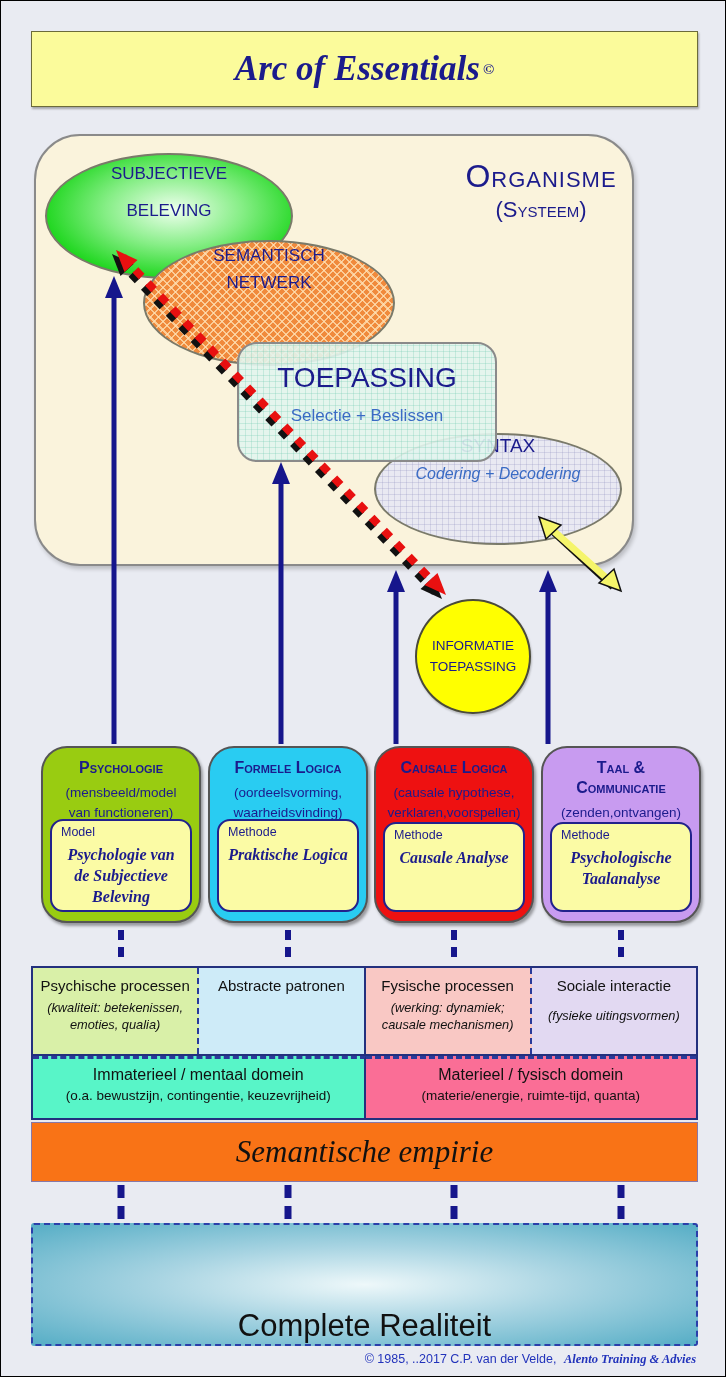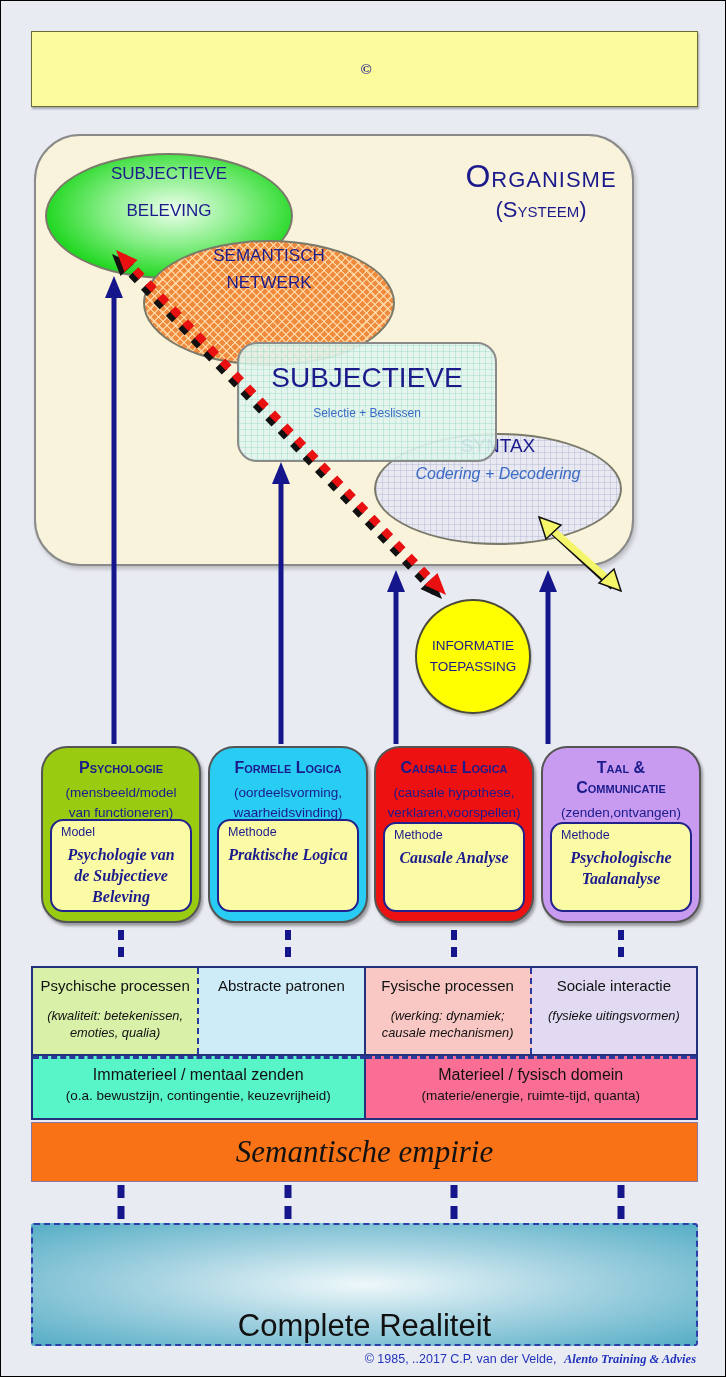--- a/index.html
+++ b/index.html
@@ -57,21 +57,21 @@
   .info-box{
     position:absolute;left:201px;top:206px;width:260px;height:120px;z-index:4;
     background:
       repeating-linear-gradient(0deg, rgba(120,205,180,.30) 0 1px, transparent 1px 6px),
       repeating-linear-gradient(90deg, rgba(120,205,180,.30) 0 1px, transparent 1px 6px),
       rgba(226,245,238,0.9);
     border:2px solid #8a8a8a;border-radius:20px;box-sizing:border-box;
     text-align:center;
   }
   .info-title{font-size:28px;color:#1b1b8c;margin-top:18px;}
-  .info-sub{font-size:12px;color:#3a6bc4;margin-top:12px;}
+  .info-sub{font-size:17px;color:#3a6bc4;margin-top:12px;}
   .el-syntax{
     left:338px;top:297px;width:248px;height:112px;z-index:3;
     background:
       repeating-linear-gradient(0deg, rgba(150,150,195,.28) 0 1px, transparent 1px 6px),
       repeating-linear-gradient(90deg, rgba(150,150,195,.28) 0 1px, transparent 1px 6px),
       #e9e9f2;
   }
   .el-syntax .inner{width:210px;}
   .syntax-title{font-size:19px;color:#1b1b8c;}
   .syntax-sub{font-size:16px;color:#3a6bc4;margin-top:8px;font-style:italic;}
@@ -116,21 +116,21 @@
   .domain-row{
     position:absolute;left:30px;top:965px;width:667px;height:90px;
     border:2px solid #23307e;box-sizing:border-box;display:flex;z-index:5;
   }
   .dcell{flex:1 1 0;text-align:center;box-sizing:border-box;padding-top:8px;}
   .dcell.c0{background:#d9f0a8;border-right:2px dashed #2a3a9a;}
   .dcell.c1{background:#ceebf8;border-right:2px solid #23307e;}
   .dcell.c2{background:#f9c8c4;border-right:2px dashed #2a3a9a;}
   .dcell.c3{background:#e2d9f2;}
   .dcell .d-title{font-size:15px;color:#111;line-height:1.35;}
-  .dcell .d-detail{font-size:12.8px;color:#111;font-style:italic;margin-top:12px;line-height:1.3;padding:0 4px;}
+  .dcell .d-detail{font-size:12.8px;color:#111;font-style:italic;margin-top:4px;line-height:1.3;padding:0 4px;}
   .dcell.c3 .d-detail{margin-top:12px;}
 
   
   .realms{position:absolute;left:30px;top:1055px;width:667px;height:64px;
     display:flex;border:2px solid #23307e;border-top:none;box-sizing:border-box;z-index:5;}
   .realm{flex:1 1 0;text-align:center;box-sizing:border-box;padding-top:7px;
     border-top:3px dashed #2a3a9a;}
   .realm-mental{background:#58f5c8;border-right:2px solid #23307e;}
   .realm-physical{background:#fa6e96;}
   .r-title{font-size:16px;color:#111;}
@@ -169,39 +169,40 @@
   
   .overlay{position:absolute;left:0;top:0;width:726px;height:1377px;
     z-index:10;pointer-events:none;}
 </style>
 </head>
 <body>
 
 <div id="page">
 
   <div class="title-box">
+    <span class="title-text">Arc of Essentials</span>
     <span class="title-copy">©</span>
   </div>
 
   <div class="organism">
     <div class="organism-label">
       <div class="organism-title sc">Organisme</div>
       <div class="organism-sub sc">(Systeem)</div>
     </div>
 
     <div class="ellipse el-green">
       <span>SUBJECTIEVE BELEVING</span>
     </div>
 
     <div class="ellipse el-orange">
       <span>SEMANTISCH NETWERK</span>
     </div>
 
     <div class="info-box">
-      <div class="info-title">SUBJECTIEVE</div>
+      <div class="info-title">TOEPASSING</div>
       <div class="info-sub">Selectie + Beslissen</div>
     </div>
 
     <div class="ellipse el-syntax">
       <div class="inner">
         <div class="syntax-title">SYNTAX</div>
         <div class="syntax-sub">Codering + Decodering</div>
       </div>
     </div>
   </div>
@@ -259,21 +260,21 @@
       <div class="d-detail">(werking: dynamiek; causale mechanismen)</div>
     </div>
     <div class="dcell c3">
       <div class="d-title">Sociale interactie</div>
       <div class="d-detail">(fysieke uitingsvormen)</div>
     </div>
   </div>
 
   <div class="realms">
     <div class="realm realm-mental">
-      <div class="r-title">Immaterieel / mentaal zenden</div>
+      <div class="r-title">Immaterieel / mentaal domein</div>
       <div class="r-detail">(o.a. bewustzijn, contingentie, keuzevrijheid)</div>
     </div>
     <div class="realm realm-physical">
       <div class="r-title">Materieel / fysisch domein</div>
       <div class="r-detail">(materie/energie, ruimte-tijd, quanta)</div>
     </div>
   </div>
 
   <div class="empirie">
     <span>Semantische empirie</span>

